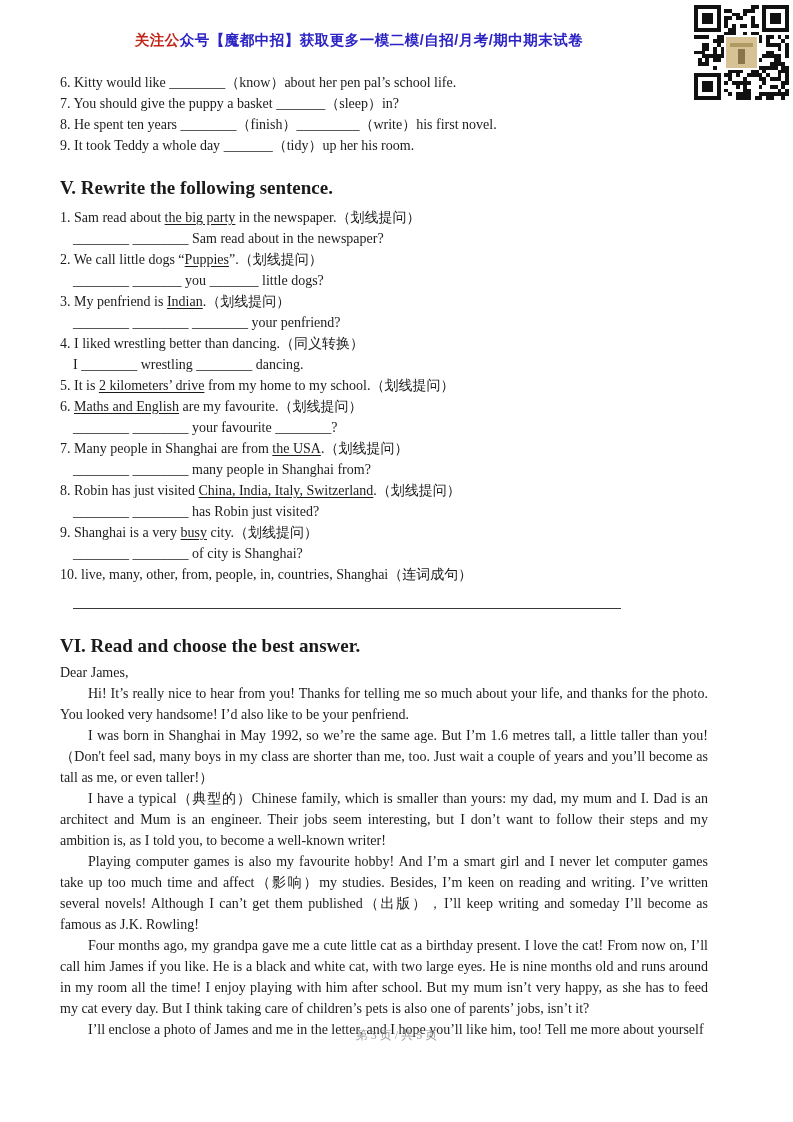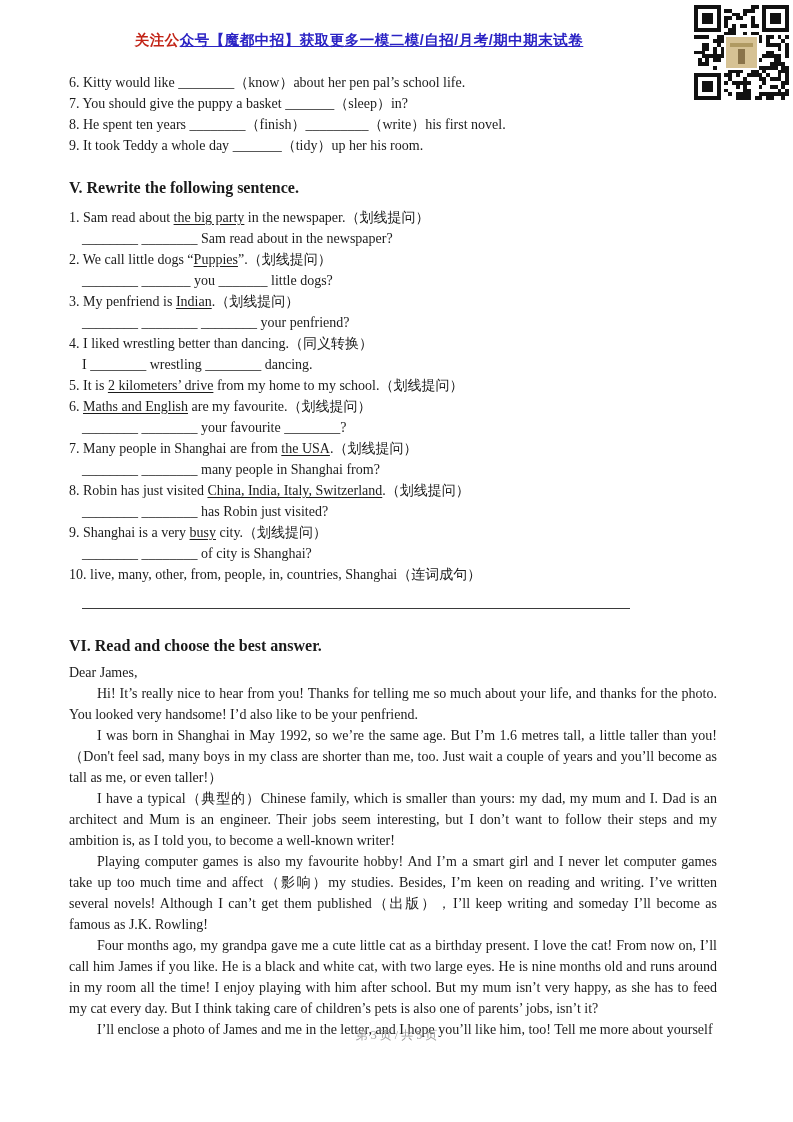--- a/index.html
+++ b/index.html
@@ -12,38 +12,38 @@
     font-family:"Liberation Serif","DejaVu Serif",serif;
     color:var(--body-text,#1b1b1b);
   }
   .header-banner{
     position:absolute;top:31px;left:0;right:75px;
     text-align:center;
     font-family:"Liberation Sans","DejaVu Sans",sans-serif;
     font-weight:bold;font-size:14.5px;letter-spacing:.5px;
   }
   .hb-red{color:var(--header-red,#c22417);margin-top:10px;}
-  .hb-blue{color:var(--header-blue,#2b23c4);text-decoration:underline;}
+  .hb-blue{color:var(--header-blue,#2b23c4);}
   .qr{
     position:absolute;top:5px;left:694px;width:95px;height:95px;
   }
   .qr svg{width:100%;height:100%;shape-rendering:crispEdges;}
   .content{
-    position:absolute;left:69px;top:72px;width:648px;
+    position:absolute;left:60px;top:72px;width:648px;
     font-size:14px;line-height:21px;
   }
   .line{line-height:21px;}
   .ans{padding-left:13px;}
   .u{text-decoration:underline;text-underline-offset:2px;}
   .rule{
     border-bottom:1px solid #3a3a3a;
     width:548px;margin-left:13px;height:23px;margin-bottom:3px;
   }
   .sec-title{
-    font-weight:bold;font-size:16px;line-height:24px;
+    font-weight:bold;font-size:19px;line-height:24px;
     margin:20px 0 7px 0;
   }
   .sec-title.vi{margin-top:25px;margin-bottom:4px;}
   .letter p{
     margin:0;text-indent:28px;text-align:justify;line-height:21px;
   }
   .letter p.salutation{text-indent:0;text-align:left;}
   .page-footer{
     position:absolute;top:1027px;left:0;right:0;
     text-align:center;font-size:12px;

